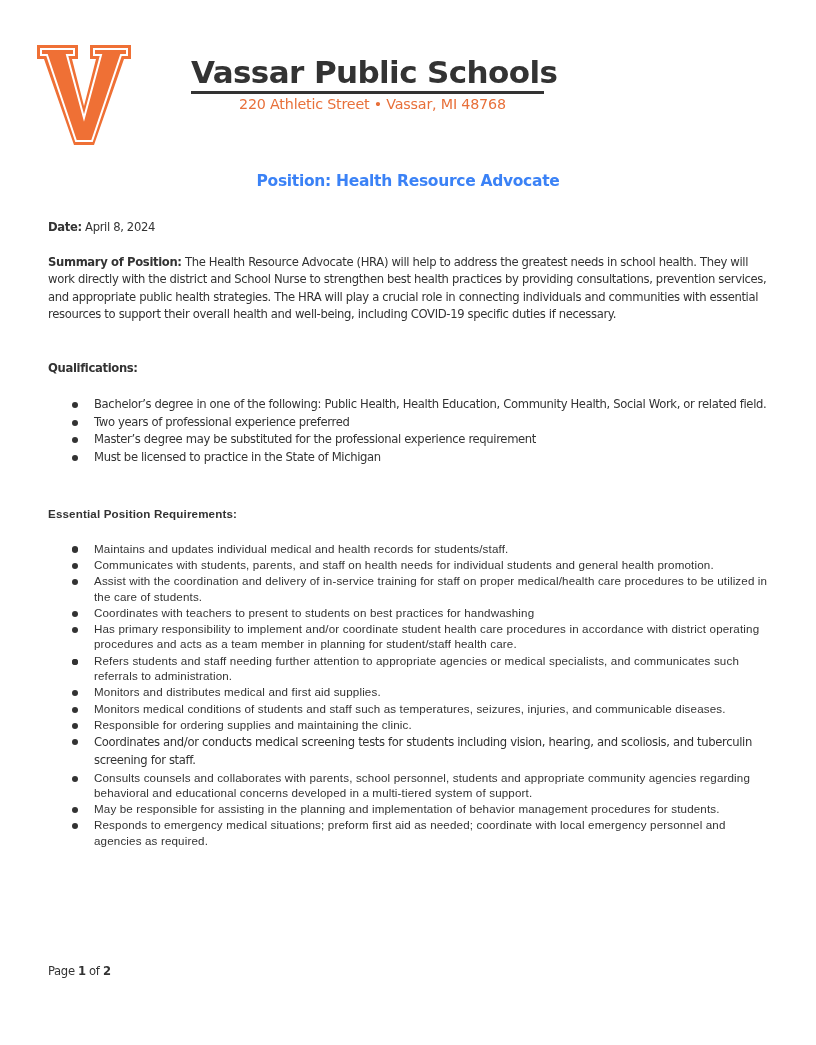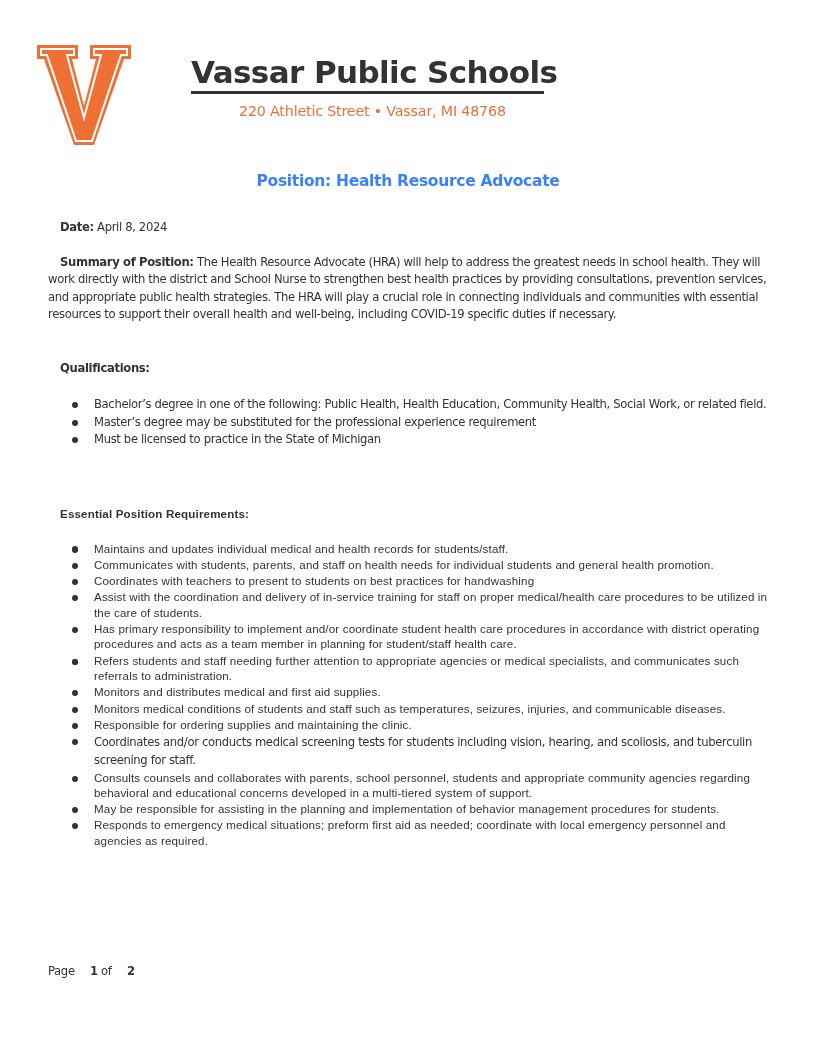--- a/index.html
+++ b/index.html
@@ -6,29 +6,29 @@
   body { width: 816px; height: 1045px; position: relative; overflow: hidden;
          font-family: "Liberation Sans", sans-serif; color: #222; }
   .page { position: absolute; left: 0; top: 0; width: 816px; height: 1045px; background: #fff; }
 
   .logo { position: absolute; left: 36px; top: 44px; width: 96px; height: 102px; }
 
   .org-title { position: absolute; left: 191px; top: 52px; width: 356px;
     font-family: "DejaVu Sans", sans-serif; font-weight: bold; font-size: 31px;
     letter-spacing: -0.6px; color: #333; line-height: 40px; white-space: nowrap; }
   .org-underline { position: absolute; left: 191px; top: 91px; width: 353px; height: 3px; background: #333; }
-  .org-address { position: absolute; left: 239px; top: 103px; font-family: "DejaVu Sans", sans-serif;
+  .org-address { position: absolute; left: 239px; top: 96px; font-family: "DejaVu Sans", sans-serif;
     font-size: 14.3px; color: #e8703a; white-space: nowrap; letter-spacing: -0.2px; }
 
   .position-title { position: absolute; left: 0; width: 816px; top: 172px; text-align: center;
     font-family: "DejaVu Sans", sans-serif; font-weight: bold; font-size: 15.5px; color: #3b82f6; letter-spacing: -0.3px; }
 
   .cal { font-family: "DejaVu Sans", sans-serif; font-size: 11.6px; letter-spacing: -0.35px; color: #333; }
   .arial { font-family: "Liberation Sans", sans-serif; font-size: 11.6px; letter-spacing: 0.15px; color: #333; }
-  b { font-weight: bold; margin-left: 12px; }
+  b { font-weight: bold; }
 
   .date { position: absolute; left: 48px; top: 219px; line-height: 17px; }
   .summary { position: absolute; left: 48px; top: 254px; width: 725px; line-height: 17.3px; }
   .qual-h { position: absolute; left: 48px; top: 360px; line-height: 17px; }
 
   ul.bl { list-style: none; margin: 0; padding: 0; position: absolute; }
   ul.bl li { position: relative; padding-left: 46px; }
   ul.bl li .dot { position: absolute; left: 24px; top: 6px; width: 6px; height: 6px; border-radius: 50%; background: #333; }
 
   .qual-list { left: 48px; top: 396px; width: 725px; }
@@ -66,34 +66,35 @@
   <div class="summary cal">
     <b>Summary of Position:</b><span> The Health Resource Advocate (HRA) will help to address the greatest needs in school health. They will work directly with the district and School Nurse to strengthen best health practices by providing consultations, prevention services, and appropriate public health strategies. The HRA will play a crucial role in connecting individuals and communities with essential resources to support their overall health and well-being, including COVID-19 specific duties if necessary.</span>
   </div>
 
   <div class="qual-h cal">
     <b>Qualifications:</b>
   </div>
 
   <ul class="bl qual-list cal">
     <li><span class="dot"></span><span>Bachelor’s degree in one of the following: Public Health, Health Education, Community Health, Social Work, or related field.</span></li>
+    <li><span class="dot"></span><span>Two years of professional experience preferred</span></li>
     <li><span class="dot"></span><span>Master’s degree may be substituted for the professional experience requirement</span></li>
     <li><span class="dot"></span><span>Must be licensed to practice in the State of Michigan</span></li>
   </ul>
 
   <div class="req-h arial">
     <b>Essential Position Requirements:</b>
   </div>
 
   <ul class="bl req-list arial">
     <li><span class="dot"></span></li>
     <li><span class="dot"></span><span>Maintains and updates individual medical and health records for students/staff.</span></li>
     <li><span class="dot"></span><span>Communicates with students, parents, and staff on health needs for individual students and general health promotion.</span></li>
+    <li><span class="dot"></span><span>Assist with the coordination and delivery of in-service training for staff on proper medical/health care procedures to be utilized in the care of students.</span></li>
     <li><span class="dot"></span><span>Coordinates with teachers to present to students on best practices for handwashing</span></li>
-    <li><span class="dot"></span><span>Assist with the coordination and delivery of in-service training for staff on proper medical/health care procedures to be utilized in the care of students.</span></li>
     <li><span class="dot"></span><span>Has primary responsibility to implement and/or coordinate student health care procedures in accordance with district operating procedures and acts as a team member in planning for student/staff health care.</span></li>
     <li><span class="dot"></span></li>
     <li><span class="dot"></span><span>Refers students and staff needing further attention to appropriate agencies or medical specialists, and communicates such referrals to administration.</span></li>
     <li><span class="dot"></span><span>Monitors and distributes medical and first aid supplies.</span></li>
     <li><span class="dot"></span><span>Monitors medical conditions of students and staff such as temperatures, seizures, injuries, and communicable diseases.</span></li>
     <li><span class="dot"></span><span>Responsible for ordering supplies and maintaining the clinic.</span></li>
     <li class="cal-item cal"><span class="dot"></span><span>Coordinates and/or conducts medical screening tests for students including vision, hearing, and scoliosis, and tuberculin screening for staff.</span></li>
     <li><span class="dot"></span><span>Consults counsels and collaborates with parents, school personnel, students and appropriate community agencies regarding behavioral and educational concerns developed in a multi-tiered system of support.</span></li>
     <li><span class="dot"></span><span>May be responsible for assisting in the planning and implementation of behavior management procedures for students.</span></li>
     <li><span class="dot"></span><span>Responds to emergency medical situations; preform first aid as needed; coordinate with local emergency personnel and agencies as required.</span></li>

